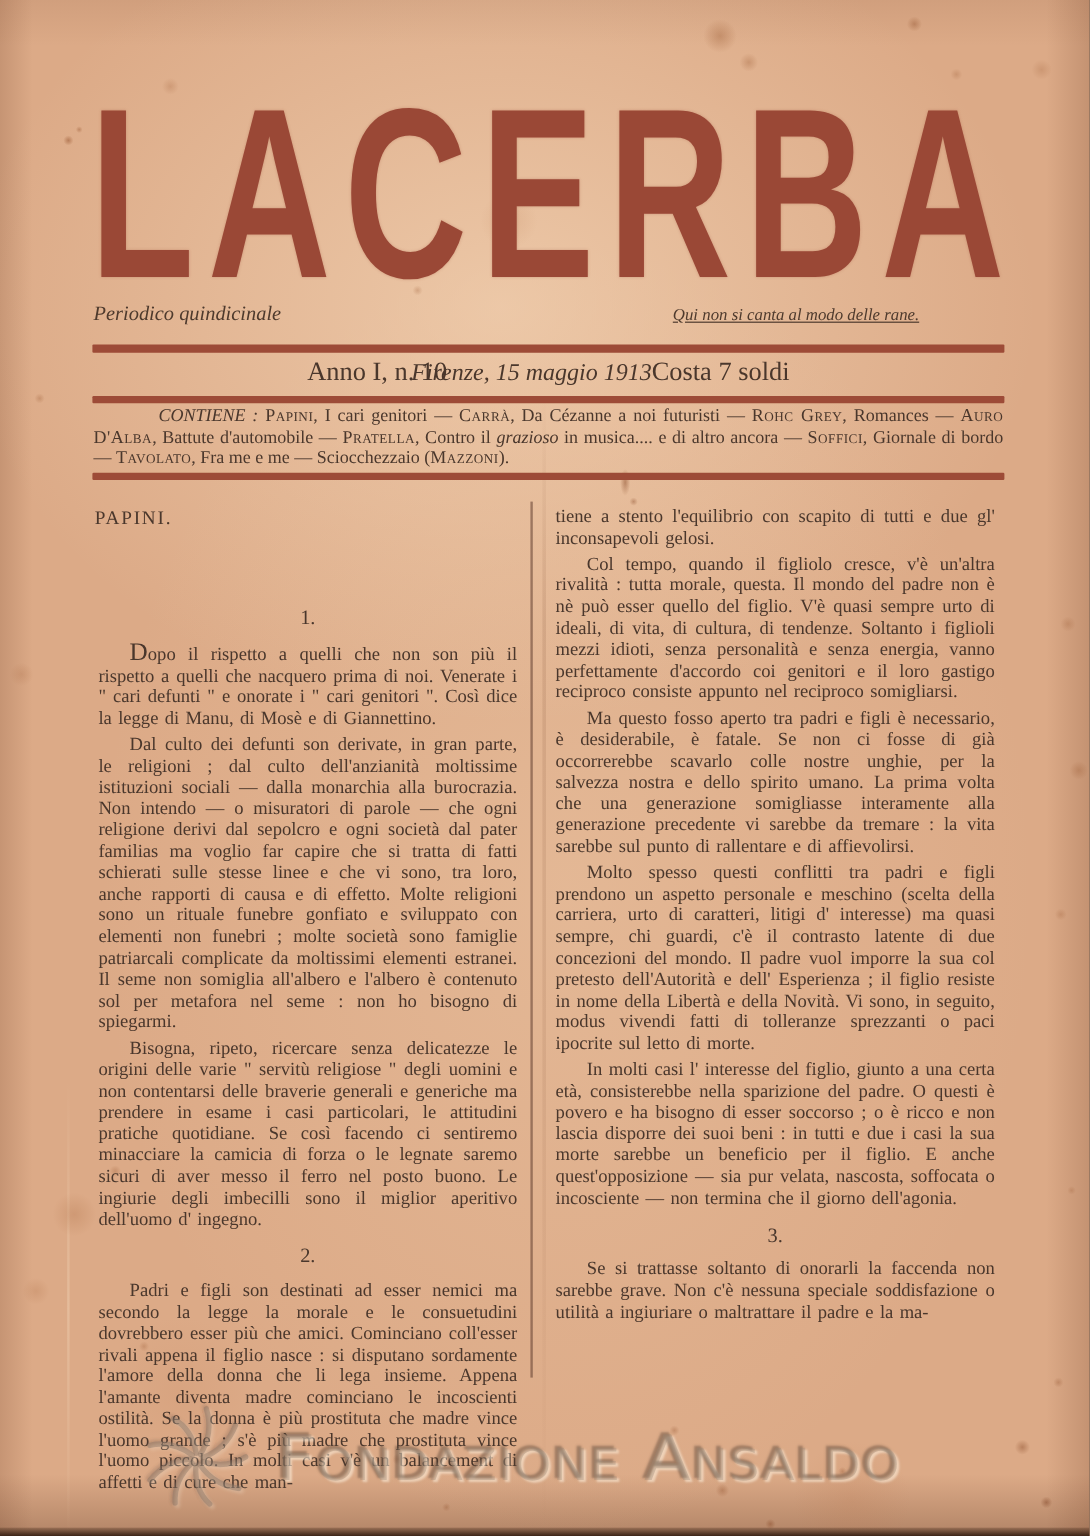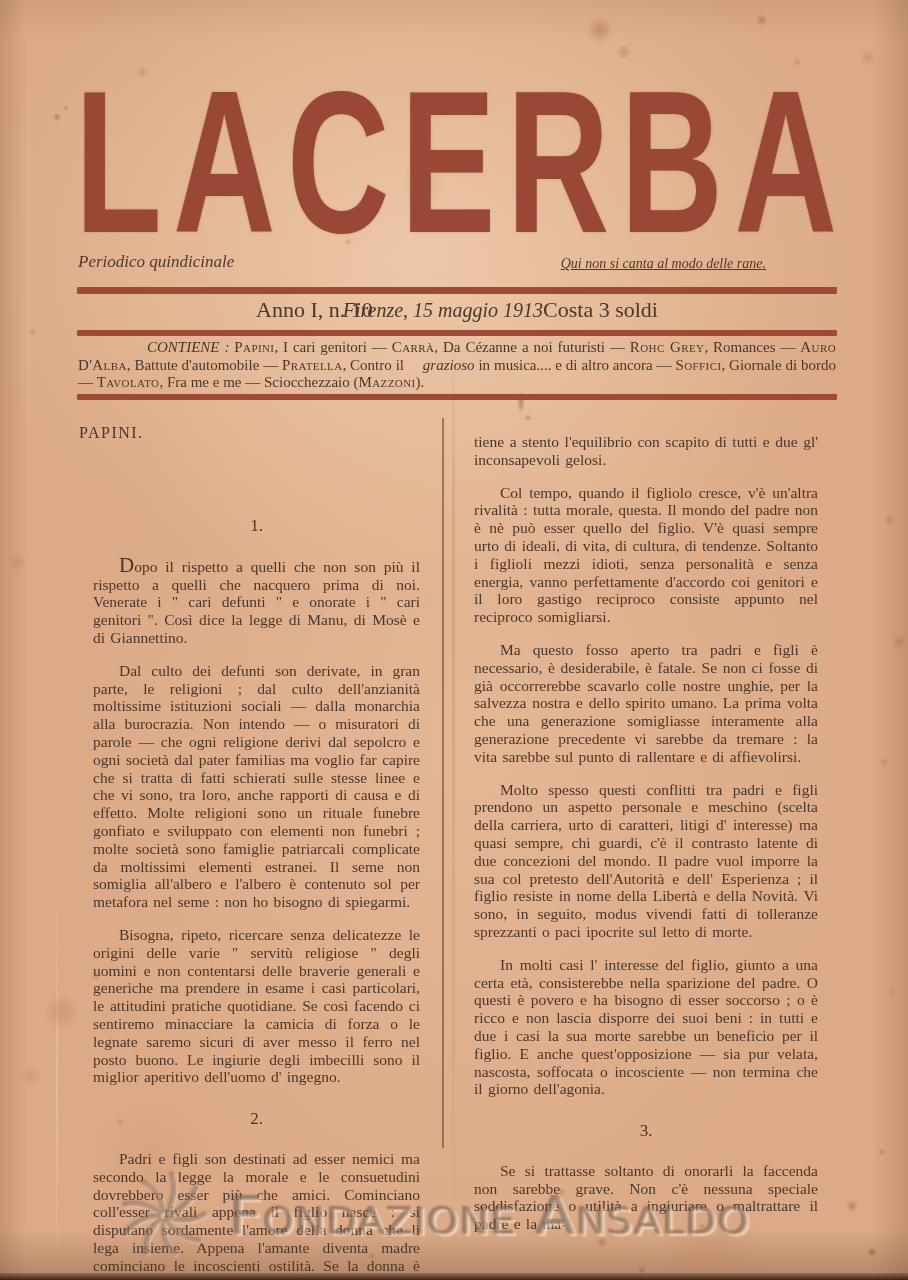--- a/index.html
+++ b/index.html
@@ -78,33 +78,33 @@
   .rule-3{top:394px; height:6px;}
 
   .issue-row{position:absolute; left:78px; top:297px; width:758px; z-index:5;
     display:flex; justify-content:center; align-items:baseline;}
   .issue-no{font-size:22px;}
   .issue-date{font-style:italic; font-size:20px; margin-left:-30px;}
   .issue-price{font-size:22px;}
 
   .contents-block{position:absolute; left:78px; top:339px; width:758px; z-index:5;
     font-size:15px; line-height:17.6px; text-align:justify; text-indent:54px; color:#4a372c;}
-  .s-i{font-style:italic;margin-left:15px;}
+  .s-i{font-style:italic;}
   .s-sc{font-variant:small-caps; letter-spacing:.4px;}
 
   
   .author{position:absolute; left:79px; top:424px; z-index:5; font-size:16px; letter-spacing:1.5px;}
   .article-title{position:absolute; left:108px; top:447px; z-index:5; font-size:34px; letter-spacing:4px; color:#49362b;}
   .col{position:absolute; top:418px; z-index:5; font-size:15.5px; line-height:17.8px;
     text-align:justify; word-spacing:.09em; color:#4a372c;}
   .col-left{left:78px; width:357px; top:493px;}
   .col-right{left:459px; width:374px;}
   .col-divider{position:absolute; left:442px; top:418px; width:1.5px; height:730px; z-index:5;
     background:rgba(95,60,45,.55);}
-  .blk{margin:15px;}
+  .blk{margin:4px;}
   .para{text-indent:26px;}
   .para-cont{text-indent:0;}
   .number{text-align:center; text-indent:0; font-size:17px; padding:9px 0 7px 0;}
   .lead::first-letter{font-size:21px;}
 
   
   .watermark{position:absolute; left:120px; top:1168px; z-index:6; display:flex; align-items:center;
     pointer-events:none;}
   .wm-logo{width:96px; height:96px; margin-right:14px; opacity:.75;}
   .wm-text{
@@ -137,21 +137,21 @@
   <div class="subtitle-row">
     <span class="tagline">Periodico quindicinale</span>
     <span class="motto">Qui non si canta al modo delle rane.</span>
   </div>
 
   <div class="rule rule-1"></div>
 
   <div class="issue-row">
     <span class="issue-no">Anno I, n. 10</span>
     <span class="issue-date">Firenze, 15 maggio 1913</span>
-    <span class="issue-price">Costa 3 soldi</span>
+    <span class="issue-price">Costa 7 soldi</span>
   </div>
 
   <div class="rule rule-2"></div>
 
   <div class="contents-block"><span class="s-i">CONTIENE : </span><span class="s-sc">Papini</span><span class="s-n">, I cari genitori — </span><span class="s-sc">Carrà</span><span class="s-n">, Da Cézanne a noi futuristi — </span><span class="s-sc">Rohc Grey</span><span class="s-n">, Romances — </span><span class="s-sc">Auro D'Alba</span><span class="s-n">, Battute d'automobile — </span><span class="s-sc">Pratella</span><span class="s-n">, Contro il </span><span class="s-i">grazioso</span><span class="s-n"> in musica.... e di altro ancora — </span><span class="s-sc">Soffici</span><span class="s-n">, Giornale di bordo — </span><span class="s-sc">Tavolato</span><span class="s-n">, Fra me e me — Sciocchezzaio (</span><span class="s-sc">Mazzoni</span><span class="s-n">).</span></div>
 
   <div class="rule rule-3"></div>
 
   <div class="author">PAPINI.</div>
 

